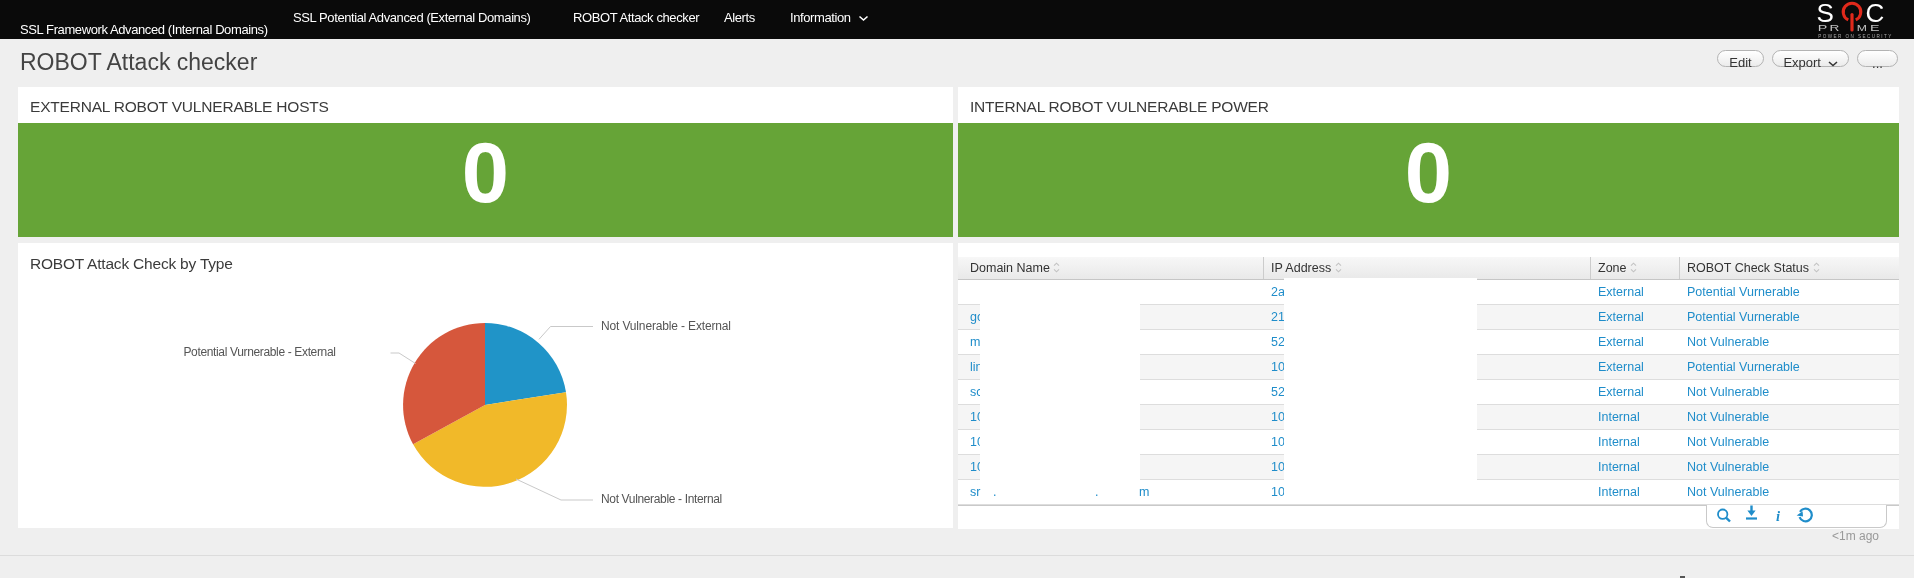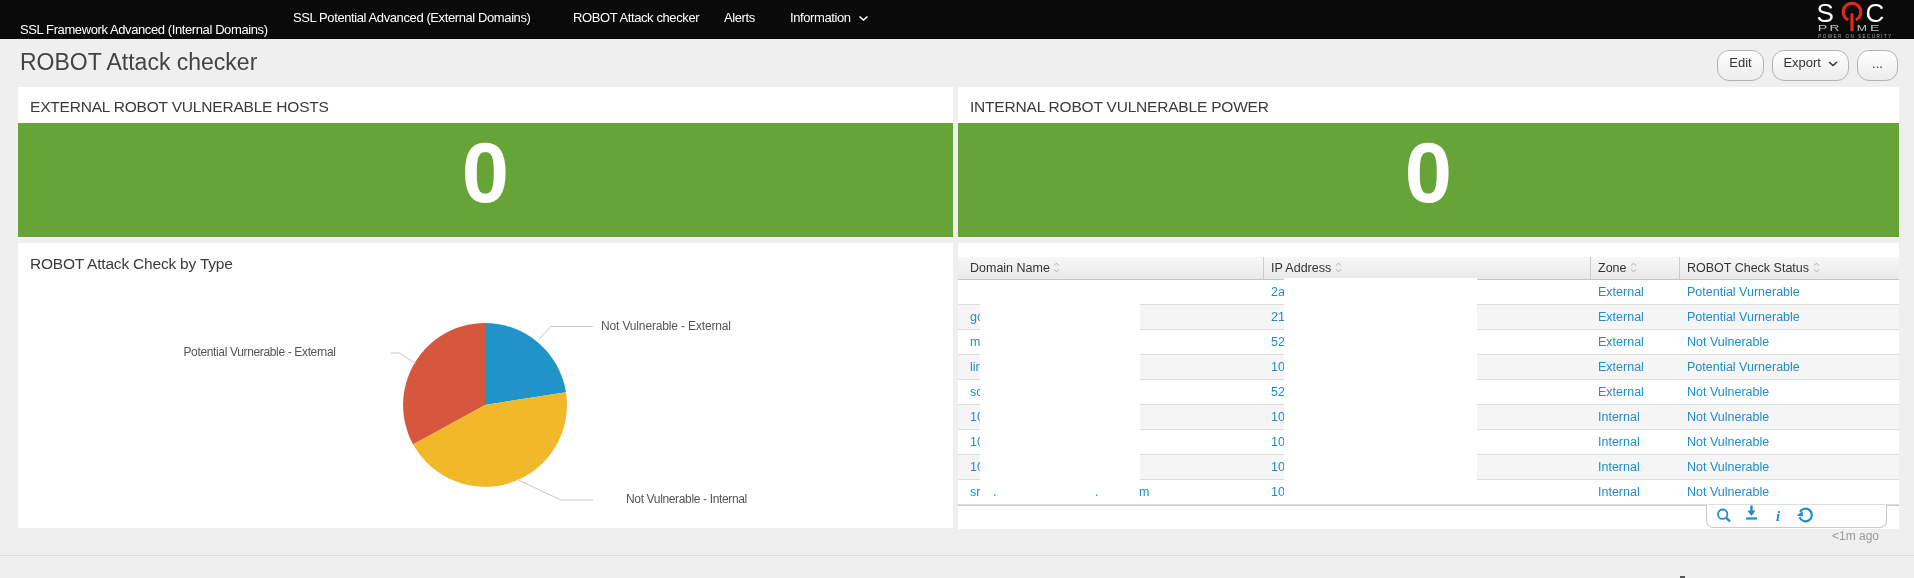--- a/index.html
+++ b/index.html
@@ -5,21 +5,21 @@
 html,body{margin:0;padding:0}
 body{width:1914px;height:578px;position:relative;background:#efefef;font-family:"Liberation Sans",sans-serif;overflow:hidden}
 .abs{position:absolute}
 .panel{position:absolute;background:#fff}
 .ptitle{position:absolute;font-size:15.5px;color:#3b3b3b;letter-spacing:-0.2px}
 .hcell{position:absolute;font-size:12.5px;color:#333;line-height:24px;white-space:nowrap}
 .cell{position:absolute;font-size:12.5px;color:#1f8dca;line-height:25px;white-space:nowrap}
 .row{position:absolute;left:0;width:941px;height:25px;border-bottom:1px solid #ddd;box-sizing:border-box}
 .stripe{background:#f5f5f5}
 .colsep{position:absolute;width:1px;height:22px;background:#ccc}
-.btn{position:absolute;height:31px;box-sizing:border-box;border:1px solid #b3b3b3;border-radius:12px;background:linear-gradient(#ffffff,#ececec);font-size:13px;color:#333;text-align:center;line-height:23px}
+.btn{position:absolute;height:17px;box-sizing:border-box;border:1px solid #b3b3b3;border-radius:12px;background:linear-gradient(#ffffff,#ececec);font-size:13px;color:#333;text-align:center;line-height:23px}
 .navitem{position:absolute;font-size:13px;color:#fff;line-height:35px;white-space:nowrap;letter-spacing:-0.4px}
 .plabel{position:absolute;font-size:12px;color:#555;line-height:13px;white-space:nowrap;letter-spacing:-0.35px}
 .redact{position:absolute;background:#fff;z-index:5}
 </style>
 </head>
 <body>
 
 <div class="abs" style="left:0;top:0;width:1914px;height:39px;background:#0a0a0a"></div>
 <div class="navitem" style="left:20px;top:12px">SSL Framework Advanced (Internal Domains)</div>
 <div class="navitem" style="left:293px;top:0">SSL Potential Advanced (External Domains)</div>
@@ -70,21 +70,21 @@
     <path d="M82,82 L163,69.2 A82,82 0 0 1 10.1,121.3 Z" fill="#f1b929"></path>
     <path d="M82,82 L10.1,121.3 A82,82 0 0 1 82,0 Z" fill="#d6573c"></path>
   </svg>
   <svg class="abs" style="left:0;top:0" width="935" height="285" viewBox="0 0 935 285">
     <polyline points="521,96.3 532.5,83.5 575,83.5" fill="none" stroke="#c9c9c9" stroke-width="1"></polyline>
     <polyline points="372.5,110 381,110 397.5,120.5" fill="none" stroke="#c9c9c9" stroke-width="1"></polyline>
     <polyline points="498,236 543,257 575,257" fill="none" stroke="#c9c9c9" stroke-width="1"></polyline>
   </svg>
   <div class="plabel" style="left:583px;top:77px;letter-spacing:-0.15px">Not Vulnerable - External</div>
   <div class="plabel" style="left:117px;top:103px;width:249px;text-align:center">Potential Vurnerable - External</div>
-  <div class="plabel" style="left:608px;top:250px">Not Vulnerable - Internal</div>
+  <div class="plabel" style="left:583px;top:250px">Not Vulnerable - Internal</div>
 </div>
 
 <div class="panel" style="left:958px;top:243px;width:941px;height:286px">
   <div class="abs" style="left:0;top:14px;width:941px;height:22px;background:linear-gradient(#f7f7f7,#e9e9e9);border-bottom:1px solid #c6c6c6;box-sizing:content-box"></div>
   <div class="colsep" style="left:305px;top:14px"></div>
   <div class="colsep" style="left:632px;top:14px"></div>
   <div class="colsep" style="left:721px;top:14px"></div>
   <div class="hcell" style="left:12px;top:13px">Domain Name <svg width="7" height="11" viewBox="0 0 7 11" style="vertical-align:-1px">
         <polyline points="1,3.6 3.5,1.2 6,3.6" fill="none" stroke="#c3c3c3" stroke-width="1.1"></polyline>
         <polyline points="1,7.4 3.5,9.8 6,7.4" fill="none" stroke="#c3c3c3" stroke-width="1.1"></polyline>

